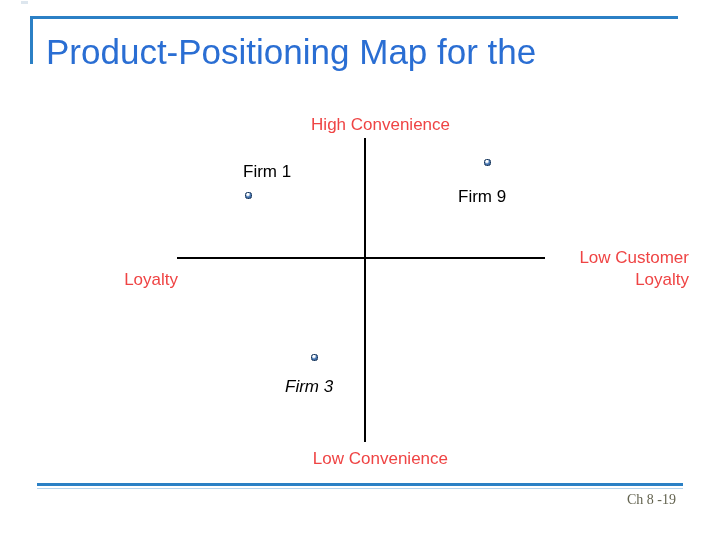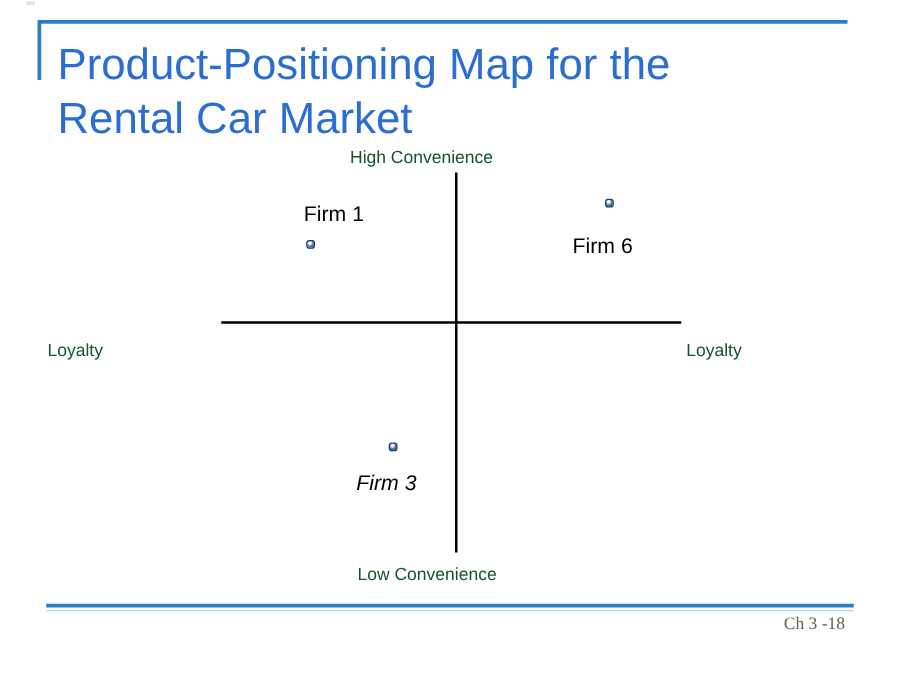--- a/index.html
+++ b/index.html
@@ -30,24 +30,24 @@
     color: #2a6ed3;
     letter-spacing: 0px;
   }
 
   
   #axis-vertical   { left: 364px; top: 138px; width: 1.5px; height: 304px; background: #000000; }
   #axis-horizontal { left: 177px; top: 257px; width: 368px; height: 1.5px; background: #000000; }
 
   
   .map-label {
-    color: #14532d;
-    font-size: 14px;
+    color: #ef4444;
+    font-size: 17px;
     line-height: 22px;
-    text-align: left;
+    text-align: right;
     white-space: nowrap;
   }
   #label-high-convenience { left: 280px; top: 114px; width: 170px; }
   #label-low-convenience  { left: 286px; top: 448px; width: 162px; }
   #label-high-loyalty     { left: 38px;  top: 247px; width: 140px; }
   #label-low-loyalty      { left: 549px; top: 247px; width: 140px; }
 
   .firm-label {
     position: absolute;
     color: #000000;
@@ -76,40 +76,40 @@
 </style>
 </head>
 <body>
 
 <div id="slide">
 
   <div id="corner-artifact" class="abs"></div>
   <div id="top-rule" class="abs"></div>
   <div id="title-accent" class="abs"></div>
 
-  <h1 id="slide-title" class="abs"><span>Product-Positioning Map for the</span><br><span>Rental Car Market</span></h1>
+  <h1 id="slide-title" class="abs"><span>Product-Positioning Map for the</span><br></h1>
 
   <div id="axis-vertical" class="abs"></div>
   <div id="axis-horizontal" class="abs"></div>
 
   <div id="label-high-convenience" class="abs map-label">High Convenience</div>
 
   <div id="label-low-convenience" class="abs map-label">Low Convenience</div>
 
   <div id="label-high-loyalty" class="abs map-label"><br><span>Loyalty</span></div>
 
-  <div id="label-low-loyalty" class="abs map-label"><br><span>Loyalty</span></div>
+  <div id="label-low-loyalty" class="abs map-label"><span>Low Customer</span><br><span>Loyalty</span></div>
 
   <div class="dot" style="left: 245px; top: 192px;"></div>
   <div class="firm-label" style="left: 223px; top: 162px; margin-left: 20px;">Firm 1</div>
 
   <div class="dot" style="left: 484px; top: 159px;"></div>
-  <div class="firm-label" style="left: 458px; top: 187px;">Firm 6</div>
+  <div class="firm-label" style="left: 458px; top: 187px;">Firm 9</div>
 
   <div class="dot" style="left: 311px; top: 354px;"></div>
   <div class="firm-label" style="left: 285px; top: 377px; font-style: italic;">Firm 3</div>
 
   <div id="bottom-rule" class="abs"></div>
   <div id="bottom-rule-thin" class="abs"></div>
 
-  <div id="footer-page" class="abs">Ch 3 -18</div>
+  <div id="footer-page" class="abs">Ch 8 -19</div>
 
 </div>
 
 </body></html>

